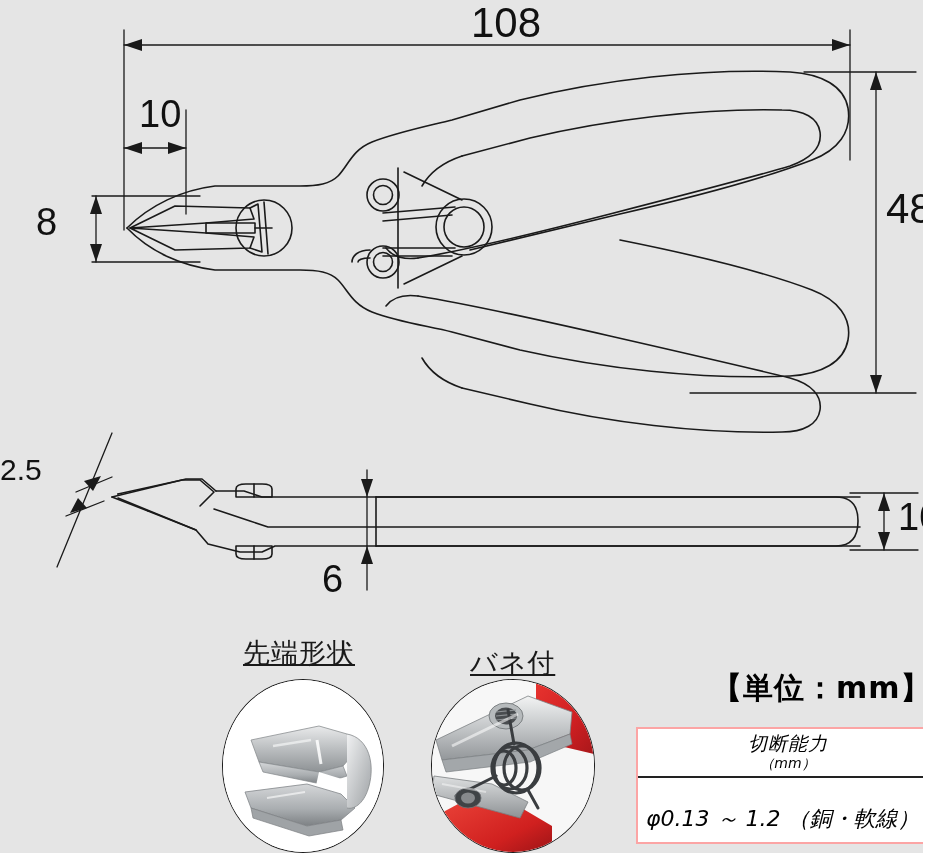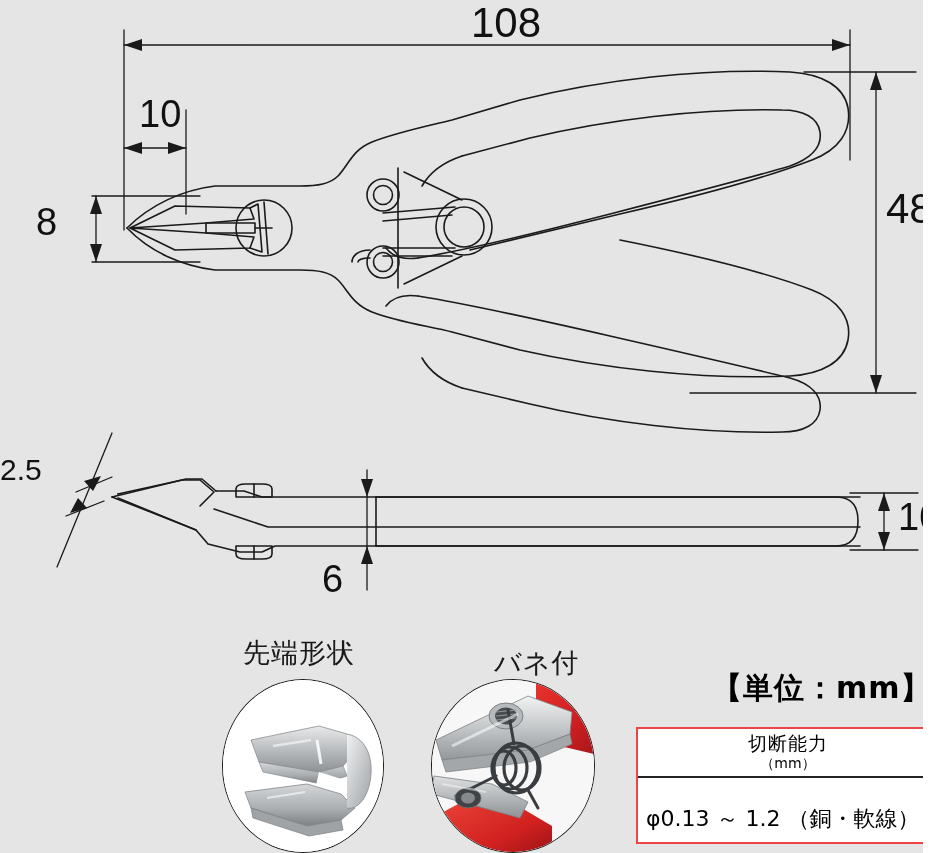--- a/index.html
+++ b/index.html
@@ -32,38 +32,40 @@
     color: #111;
     white-space: nowrap;
     line-height: 1;
   }
   .cap {
     position: absolute;
     font-family: "DejaVu Sans", "Liberation Sans", sans-serif;
     color: #1a1a1a;
     white-space: nowrap;
     line-height: 1;
+    text-decoration: underline;
   }
   .unitbox {
     position: absolute;
     font-family: "DejaVu Sans", "Liberation Sans", sans-serif;
     font-weight: 700;
     color: #000;
     white-space: nowrap;
     letter-spacing: 1px;
   }
   
   #capacity-table {
     position: absolute;
     left: 636px;
     top: 727px;
     width: 304px;
-    border: 2px solid #ef4444;
+    border: 2px solid #fca5a5;
     box-sizing: border-box;
     background: #fff;
+    font-style: italic;
   }
   #capacity-table .hdr {
     border-bottom: 2px solid #222;
     text-align: center;
     padding: 4px 0 5px 0;
     font-family: "DejaVu Sans", "Liberation Sans", sans-serif;
   }
   #capacity-table .hdr .t1 {
     display: block;
     font-size: 19px;
@@ -283,21 +285,21 @@
   <div class="dimtext" style="left:36px; top:203px; font-size:38px;">8</div>
 
   <div class="dimtext" style="left:0px; top:455px; font-size:30px;">2.5</div>
 
   <div class="dimtext" style="left:322px; top:560px; font-size:38px;">6</div>
 
   <div class="dimtext" style="left:898px; top:498px; font-size:38px;">10</div>
 
   <div class="cap" style="left:243px; top:639px; font-size:27px; letter-spacing:1px;">先端形状</div>
 
-  <div class="cap" style="left:470px; top:649px; font-size:27px; letter-spacing:1px;margin-left:24px;">バネ付</div>
+  <div class="cap" style="left:470px; top:649px; font-size:27px; letter-spacing:1px;">バネ付</div>
 
   <div class="unitbox" style="left:712px; top:668px; font-size:30px;">【単位：mm】</div>
 
   <div class="photo" id="photo-tip">
     <svg class="ph-svg" viewBox="0 0 160 172" preserveAspectRatio="xMidYMid slice">
       <defs>
         <linearGradient id="gMetalA" x1="0" y1="0" x2="0" y2="1">
           <stop offset="0%" stop-color="#e9eaeb"></stop>
           <stop offset="45%" stop-color="#bfc2c4"></stop>
           <stop offset="100%" stop-color="#8e9295"></stop>

